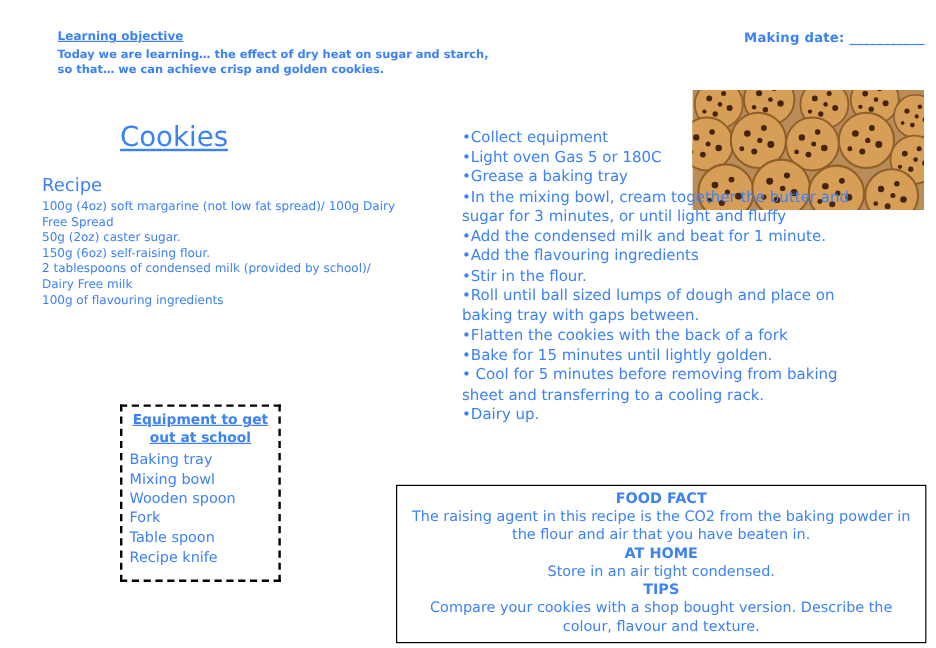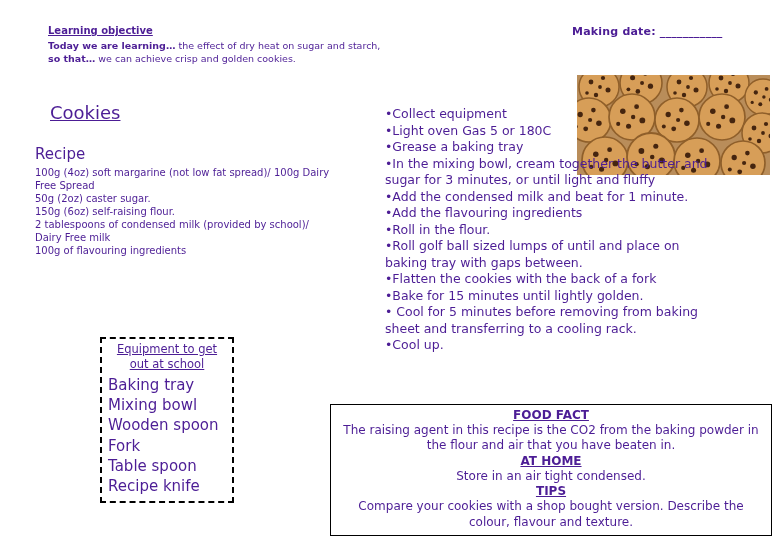--- a/index.html
+++ b/index.html
@@ -1,54 +1,54 @@
 <!DOCTYPE html>
 <html><head>
 <meta charset="utf-8">
 <style>
   * { margin:0; padding:0; box-sizing:border-box; }
   body { background:#e9e9e9; font-family:"DejaVu Sans", sans-serif; }
   .page {
     position:relative; width:780px; height:540px; background:#ffffff;
-    color:#4c1d95; overflow:hidden; margin:0 auto;
+    color:#3b82f6; overflow:hidden; margin:0 auto;
   }
 
   
   .learning { position:absolute; left:48px; top:24px; width:420px; font-size:9.5px; line-height:1.4; }
   .lo-title { font-weight:bold; font-size:10px; text-decoration:underline; margin-bottom:1px; }
   .lo-lead { font-weight:bold; }
-  .lo-rest { font-weight:normal;text-align:center; }
-  .making-date { position:absolute; left:572px; top:25px; font-size:11px; font-weight:bold; letter-spacing:.2px; }
+  .lo-rest { font-weight:bold;text-align:center; }
+  .making-date { position:absolute; left:620px; top:25px; font-size:11px; font-weight:bold; letter-spacing:.2px; }
 
   
   .photo { position:absolute; left:577px; top:75px; width:193px; height:100px; }
   .photo svg { display:block; width:100%; height:100%; }
 
   
-  .cookies-title { position:absolute; left:50px; top:102px; width:190px; 
-    font-size:18px; text-decoration:underline; }
+  .cookies-title { position:absolute; left:50px; top:102px; width:190px; text-align:center;
+    font-size:23px; text-decoration:underline; }
   .recipe-heading { position:absolute; left:35px; top:145px; font-size:15px; }
   .recipe-lines { position:absolute; left:35px; top:166px; width:296px; font-size:10px; line-height:1.3; }
 
   
   .equipment-box { position:absolute; left:100px; top:337px; width:134px; min-height:148px;
     border:2px dashed #000; padding:3px 6px 5px 6px; }
-  .eq-title { text-align:center; font-weight:normal; font-size:11.5px; line-height:1.3;
+  .eq-title { text-align:center; font-weight:bold; font-size:11.5px; line-height:1.3;
     text-decoration:underline; margin-bottom:3px; }
-  .eq-item { font-size:15px; line-height:1.35; }
+  .eq-item { font-size:12px; line-height:1.35; }
 
   
   .method { position:absolute; left:385px; top:106px; width:334px; font-size:12.5px; line-height:1.32; }
   .method-title { font-weight:bold; text-decoration:underline; }
 
   
   .food-fact-box { position:absolute; left:330px; top:404px; width:442px;
     border:1.5px solid #000; padding:3px 8px 5px 8px; text-align:center;
     font-size:12px; line-height:1.27; }
-  .ff-heading { font-weight:bold; text-decoration:underline; }
+  .ff-heading { font-weight:bold; }
 </style>
 </head>
 <body>
 
 <div class="page">
 
   <div class="learning">
     <div class="lo-title">Learning objective</div>
     <div class="lo-line"><span class="lo-lead">Today we are learning…</span><span class="lo-rest"> the effect of dry heat on sugar and starch,</span></div>
     <div class="lo-line"><span class="lo-lead">so that…</span><span class="lo-rest"> we can achieve crisp and golden cookies.</span></div>
@@ -111,26 +111,26 @@
     <div class="eq-item">Recipe knife</div>
   </div>
 
   <div class="method">
     <div class="method-step">•Collect equipment</div>
     <div class="method-step">•Light oven Gas 5 or 180C</div>
     <div class="method-step">•Grease a baking tray</div>
     <div class="method-step">•In the mixing bowl, cream together the butter and sugar for 3 minutes, or until light and fluffy</div>
     <div class="method-step">•Add the condensed milk and beat for 1 minute.</div>
     <div class="method-step">•Add the flavouring ingredients</div>
-    <div class="method-step">•Roll in the flour.</div>
-    <div class="method-step">•Roll golf ball sized lumps of until and place on baking tray with gaps between.</div>
+    <div class="method-step">•Stir in the flour.</div>
+    <div class="method-step">•Roll until ball sized lumps of dough and place on baking tray with gaps between.</div>
     <div class="method-step">•Flatten the cookies with the back of a fork</div>
     <div class="method-step">•Bake for 15 minutes until lightly golden.</div>
     <div class="method-step">• Cool for 5 minutes before removing from baking sheet and transferring to a cooling rack.</div>
-    <div class="method-step">•Cool up.</div>
+    <div class="method-step">•Dairy up.</div>
   </div>
 
   <div class="food-fact-box">
     <div class="ff-heading">FOOD FACT</div>
     <div class="ff-text">The raising agent in this recipe is the CO2 from the baking powder in the flour and air that you have beaten in.</div>
     <div class="ff-heading">AT HOME</div>
     <div class="ff-text">Store in an air tight condensed.</div>
     <div class="ff-heading">TIPS</div>
     <div class="ff-text">Compare your cookies with a shop bought version.  Describe the colour, flavour and texture.</div>
   </div>

